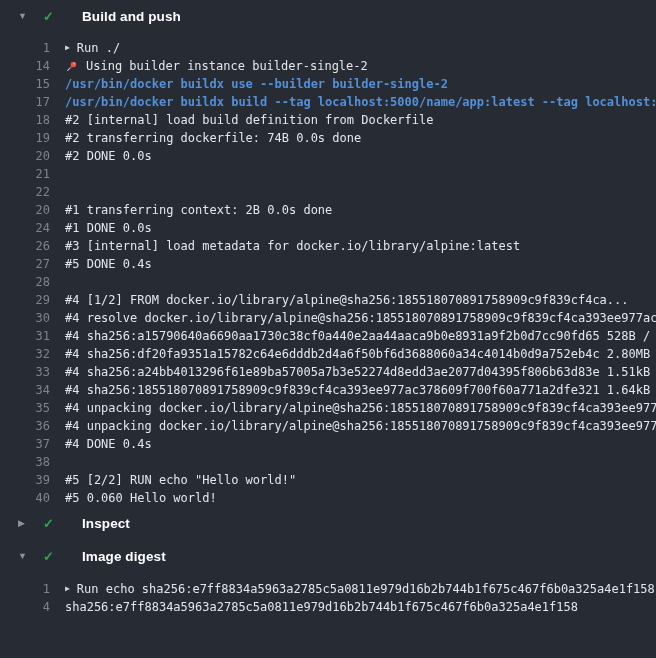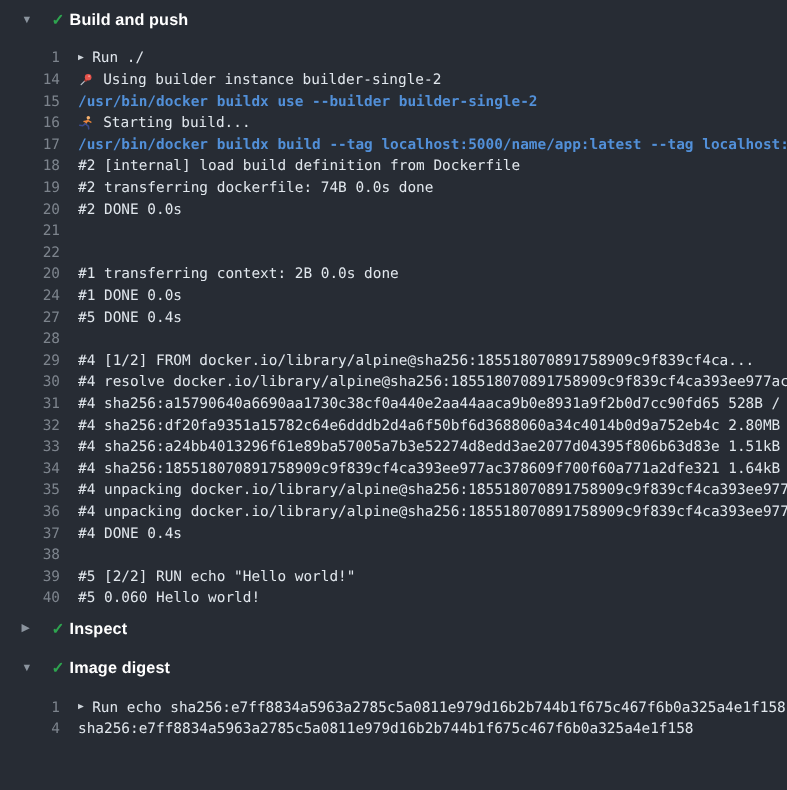--- a/index.html
+++ b/index.html
@@ -25,21 +25,21 @@
   }
   .tri{
     width:12px;font-size:9px;color:var(--expander);
     display:inline-block;flex:0 0 12px;line-height:1;
   }
   .check{
     margin-left:13px;width:15px;flex:0 0 15px;
     color:var(--success);font-size:13px;font-weight:bold;line-height:1;
   }
   .sec-title{
-    margin-left:0;color:var(--title);
+    margin-left:24px;color:var(--title);
     font-size:13.5px;font-weight:600;letter-spacing:.1px;
   }
   .sec-body{padding-top:6px;}
   .sec-body.digest{padding-top:7px;padding-bottom:6px;}
   .row{
     display:flex;align-items:center;height:18px;
     width:656px;overflow:hidden;cursor:pointer;
     font-family:"DejaVu Sans Mono","Liberation Mono",monospace;
     font-size:12px;color:var(--text);
   }
@@ -86,33 +86,20 @@
   </svg>
           </span>
           <span class="txt">Using builder instance builder-single-2</span>
   </div>
         <div class="row">
     <span class="num">15</span>
     <span class="gap"></span>
     <span class="txt cmd">/usr/bin/docker buildx use --builder builder-single-2</span>
   </div>
         <div class="row">
-    <span class="num">16</span>
-    <span class="gap"></span>
-    <span class="li-ico">
-            <svg viewBox="0 0 16 16">
-    <circle cx="10.6" cy="2.6" r="1.8" fill="#f4b16e"></circle>
-    <path d="M10 5.2 L7.6 8.8" stroke="#e8833a" stroke-width="1.8" stroke-linecap="round" fill="none"></path>
-    <path d="M10.2 5.6 L13.2 7.2 M9.6 6 L6.2 6.4" stroke="#e8833a" stroke-width="1.5" stroke-linecap="round" fill="none"></path>
-    <path d="M7.6 8.8 L10.6 11.2 L11 14 M7.6 8.8 L4.8 10.8 L1.8 10.4" stroke="#3a4a8c" stroke-width="1.6" stroke-linecap="round" fill="none"></path>
-  </svg>
-          </span>
-          <span class="txt">Starting build...</span>
-  </div>
-        <div class="row">
     <span class="num">17</span>
     <span class="gap"></span>
     <span class="txt cmd">/usr/bin/docker buildx build --tag localhost:5000/name/app:latest --tag localhost:500</span>
   </div>
         <div class="row">
     <span class="num">18</span>
     <span class="gap"></span>
     <span class="txt">#2 [internal] load build definition from Dockerfile</span>
   </div>
         <div class="row">
@@ -136,20 +123,25 @@
   </div>
         <div class="row">
     <span class="num">20</span>
     <span class="gap"></span>
     <span class="txt">#1 transferring context: 2B 0.0s done</span>
   </div>
         <div class="row">
     <span class="num">24</span>
     <span class="gap"></span>
     <span class="txt">#1 DONE 0.0s</span>
+  </div>
+        <div class="row">
+    <span class="num">26</span>
+    <span class="gap"></span>
+    <span class="txt">#3 [internal] load metadata for docker.io/library/alpine:latest</span>
   </div>
         <div class="row">
     <span class="num">27</span>
     <span class="gap"></span>
     <span class="txt">#5 DONE 0.4s</span>
   </div>
         <div class="row">
     <span class="num">28</span>
     <span class="gap"></span>
     <span class="txt"></span>

